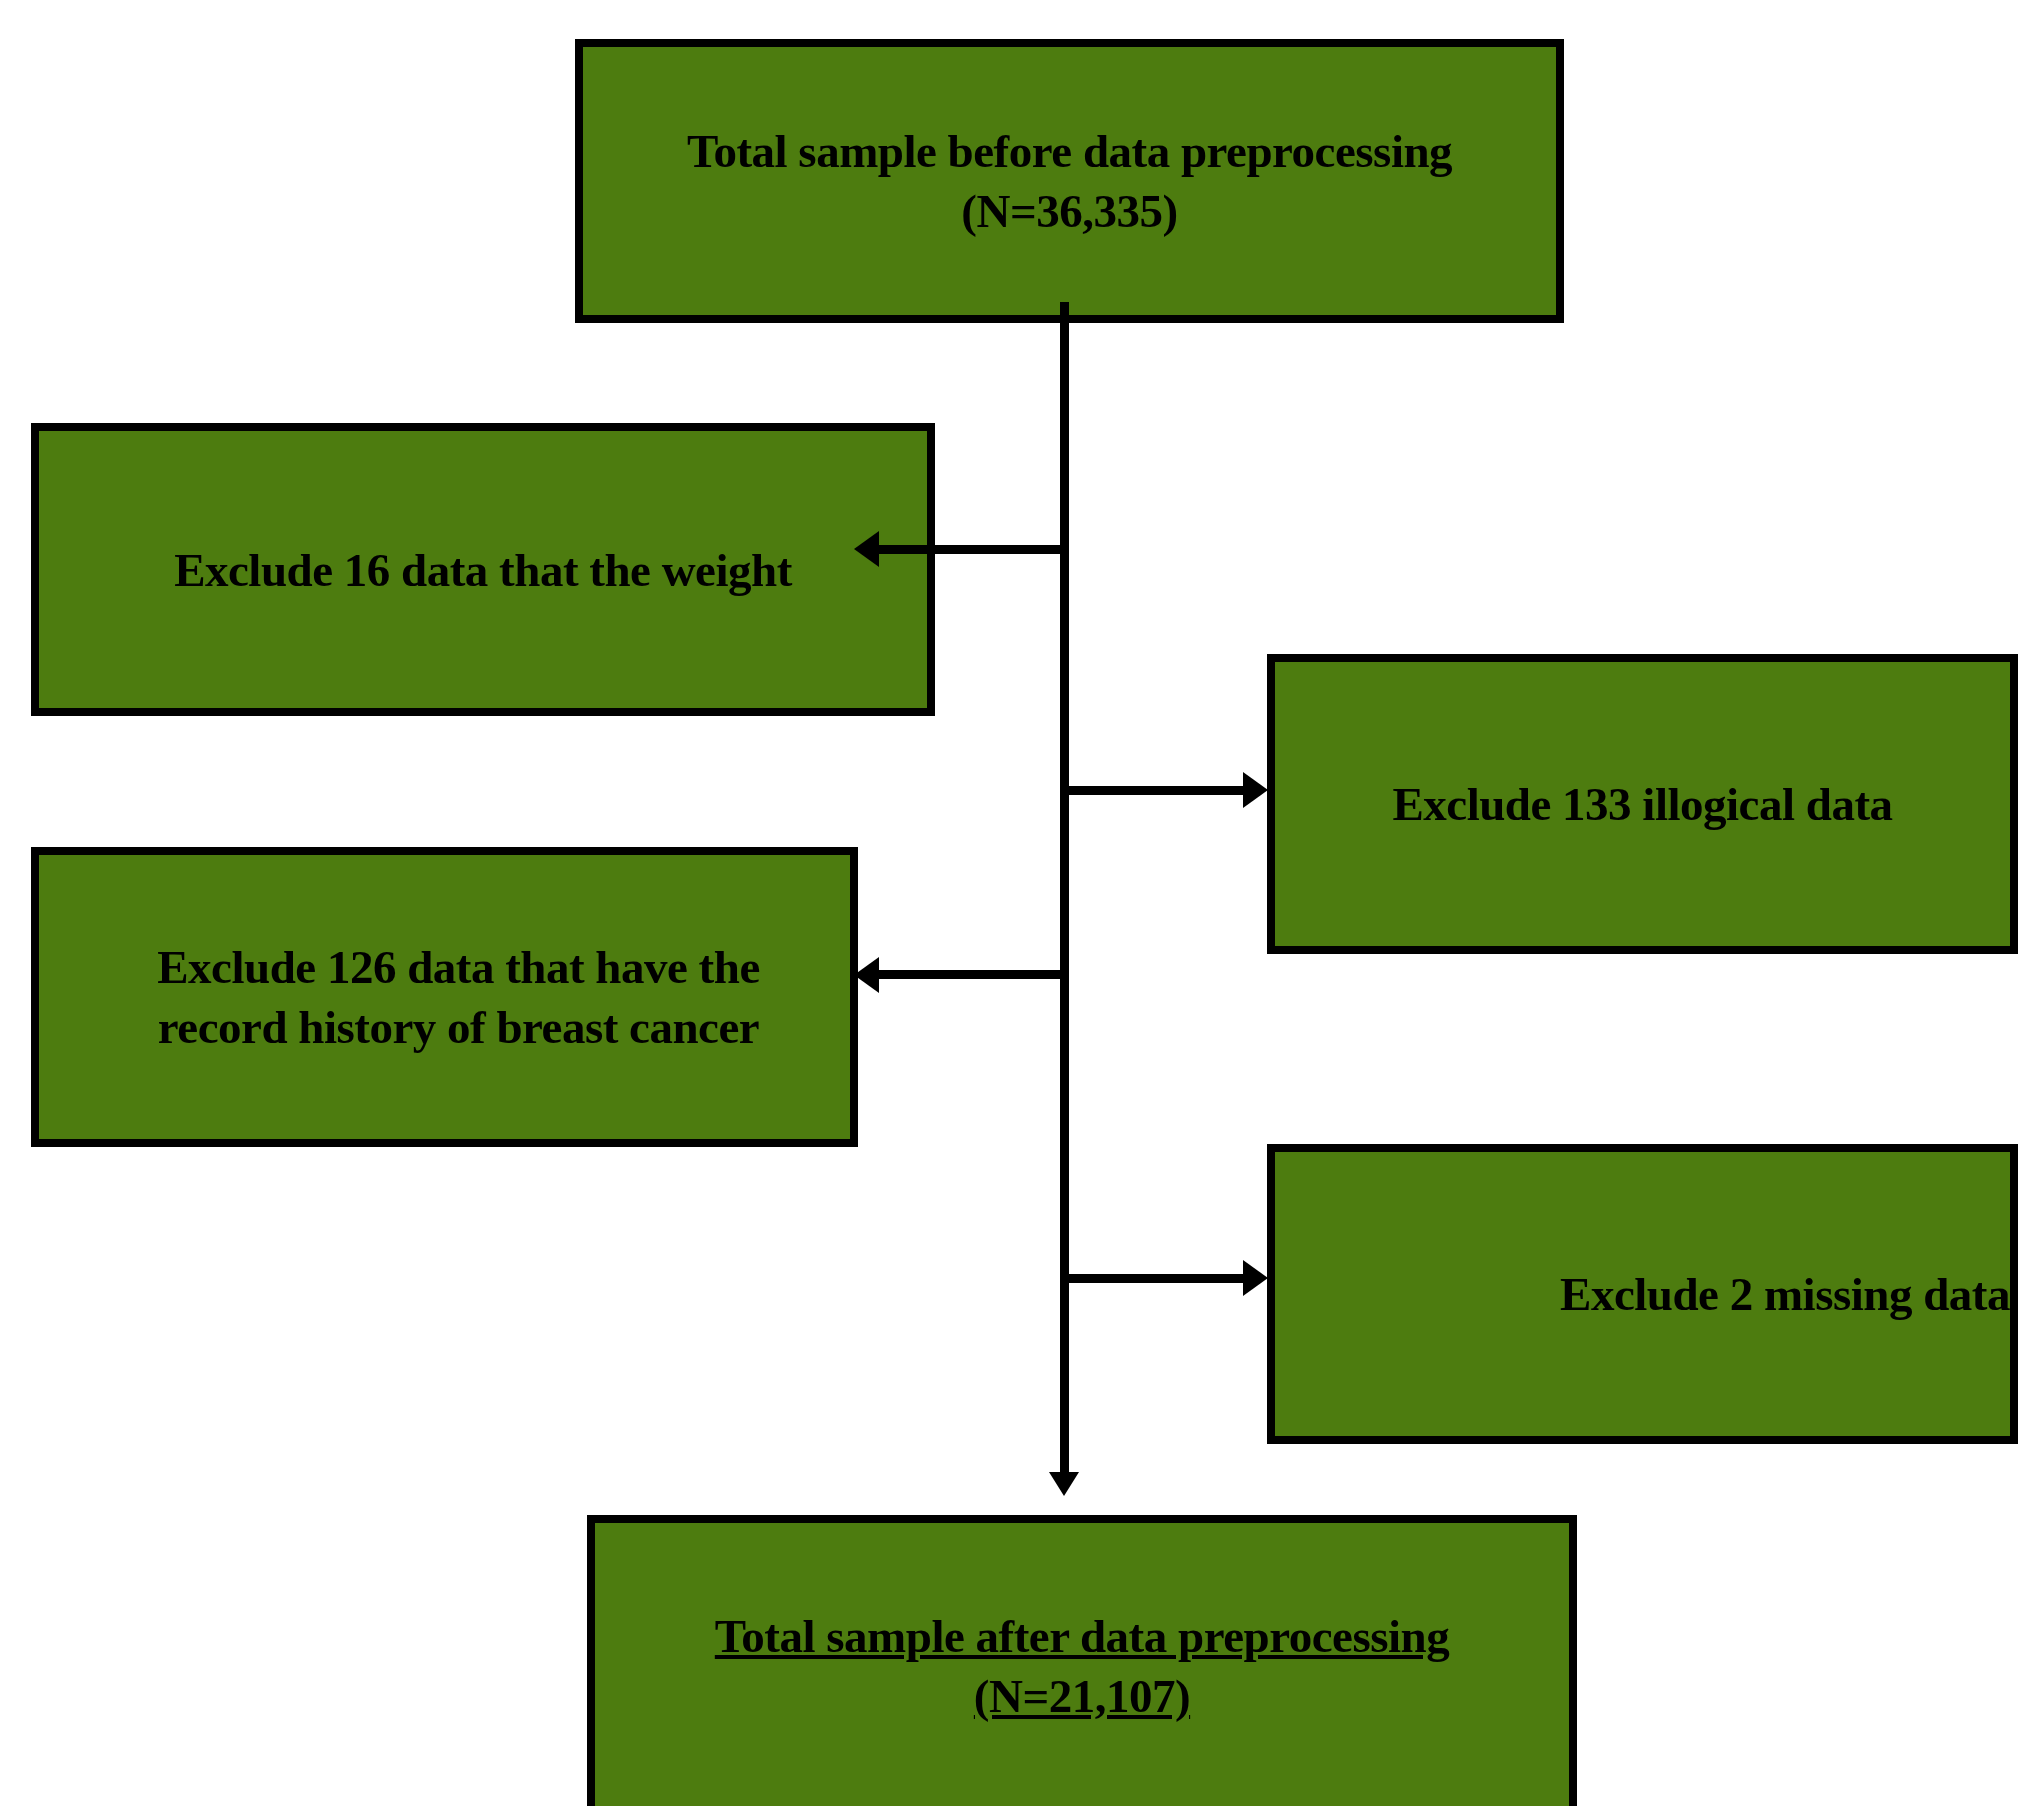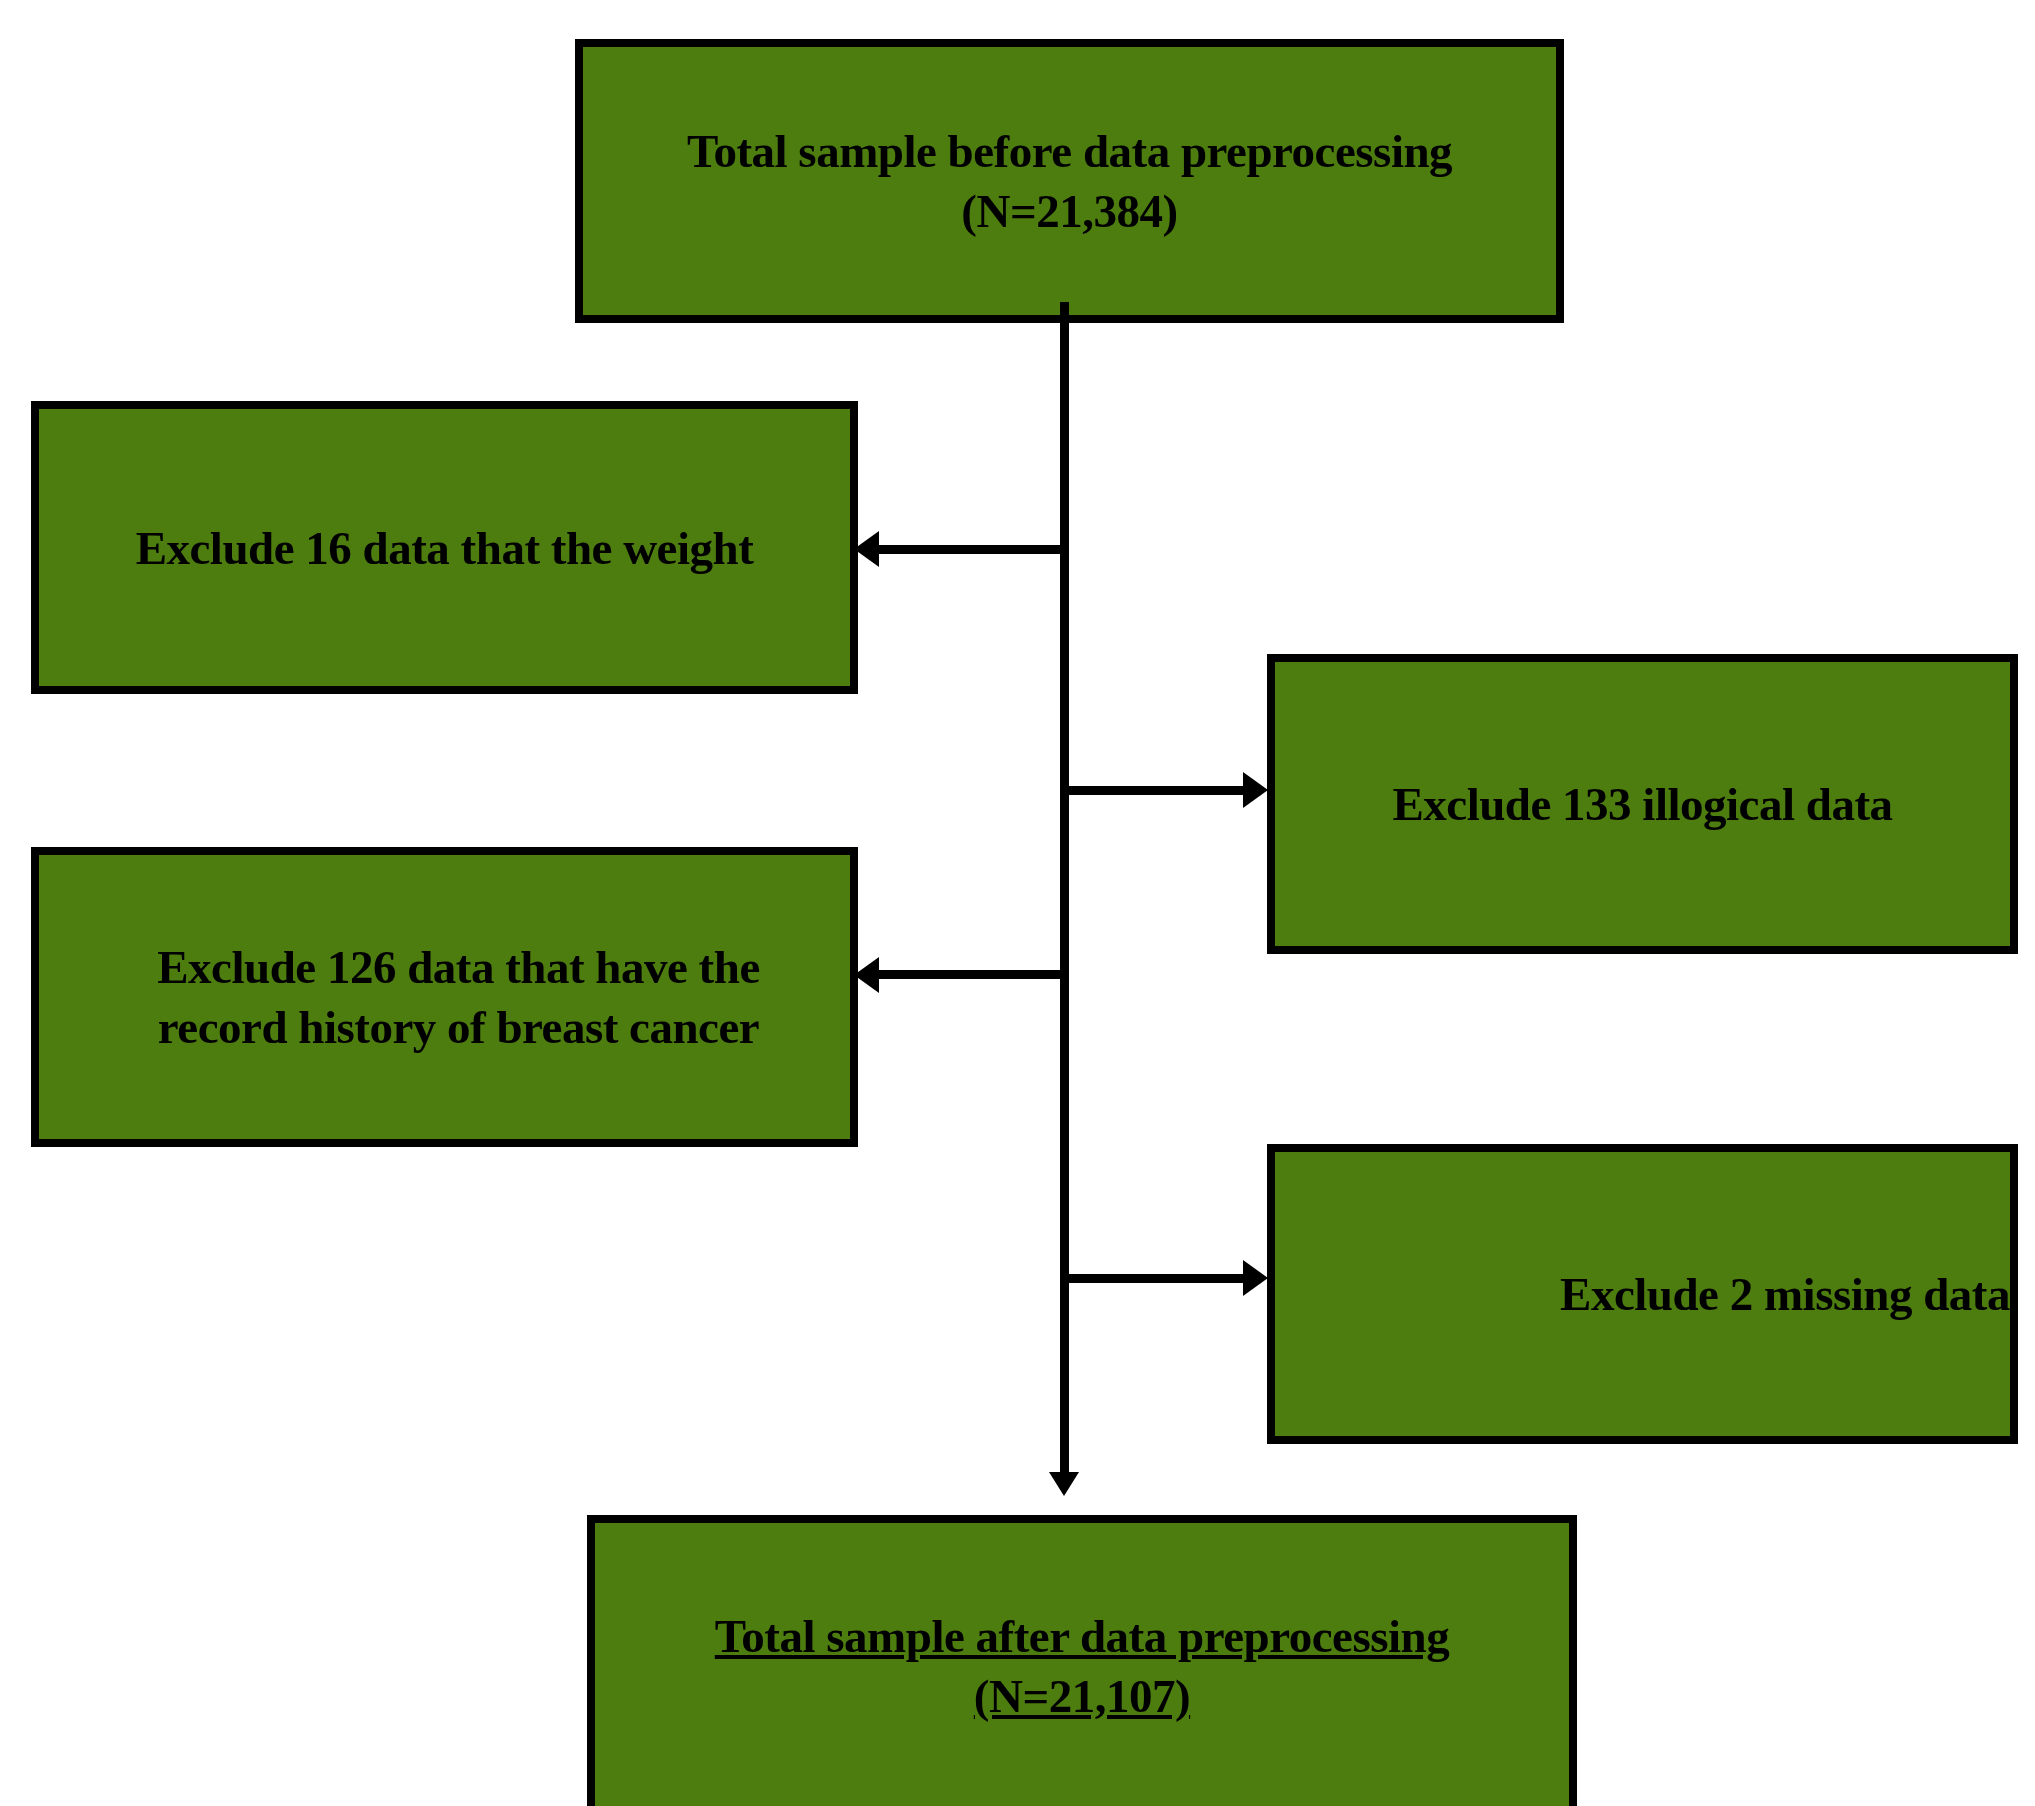--- a/index.html
+++ b/index.html
@@ -27,21 +27,21 @@
     font-weight: bold;
     font-size: 47px;
     line-height: 60px;
     color: #000000;
     letter-spacing: -0.5px;
     margin-top: 20px;
   }
   .box .tline { white-space: nowrap; }
 
   #box-total-before   { left: 575px; top: 19px;   width: 989px; height: 284px; }
-  #box-exclude-weight { left: 31px;   top: 381px;  width: 827px; height: 293px; font-family: Liberation Serif, serif; }
+  #box-exclude-weight { left: 31px;   top: 403px;  width: 904px; height: 293px; font-family: Liberation Serif, serif; }
   #box-exclude-illogical { left: 1267px; top: 634px; width: 751px; height: 300px; }
   #box-exclude-cancer { left: 31px;   top: 827px; width: 827px; height: 300px; padding-left: 28px; }
   #box-exclude-missing { left: 1267px; top: 1124px; width: 751px; height: 300px; align-items: flex-end; }
   #box-total-after    { left: 587px; top: 1495px; width: 990px; height: 302px; text-decoration: underline; }
 
   .shaft {
     position: absolute;
     background: #000000;
   }
   #trunk-vline { left: 1060px; top: 302px; width: 8.6px; height: 1171px; }
@@ -78,21 +78,21 @@
   #conn-right-2-head { left: 1243px; top: 1260px; }
   #trunk-head        { left: 1049px; top: 1472px; }
 </style>
 </head>
 <body>
 
 <div class="canvas">
 
   <div class="box" id="box-total-before">
     <div class="tline">Total sample before data preprocessing</div>
-    <div class="tline">(N=21,384)</div>
+    <div class="tline">(N=36,335)</div>
   </div>
 
   <div class="box" id="box-exclude-weight">
     <div class="tline">Exclude 16 data that the weight</div>
   </div>
 
   <div class="box" id="box-exclude-illogical">
     <div class="tline">Exclude 133 illogical data</div>
   </div>
 

